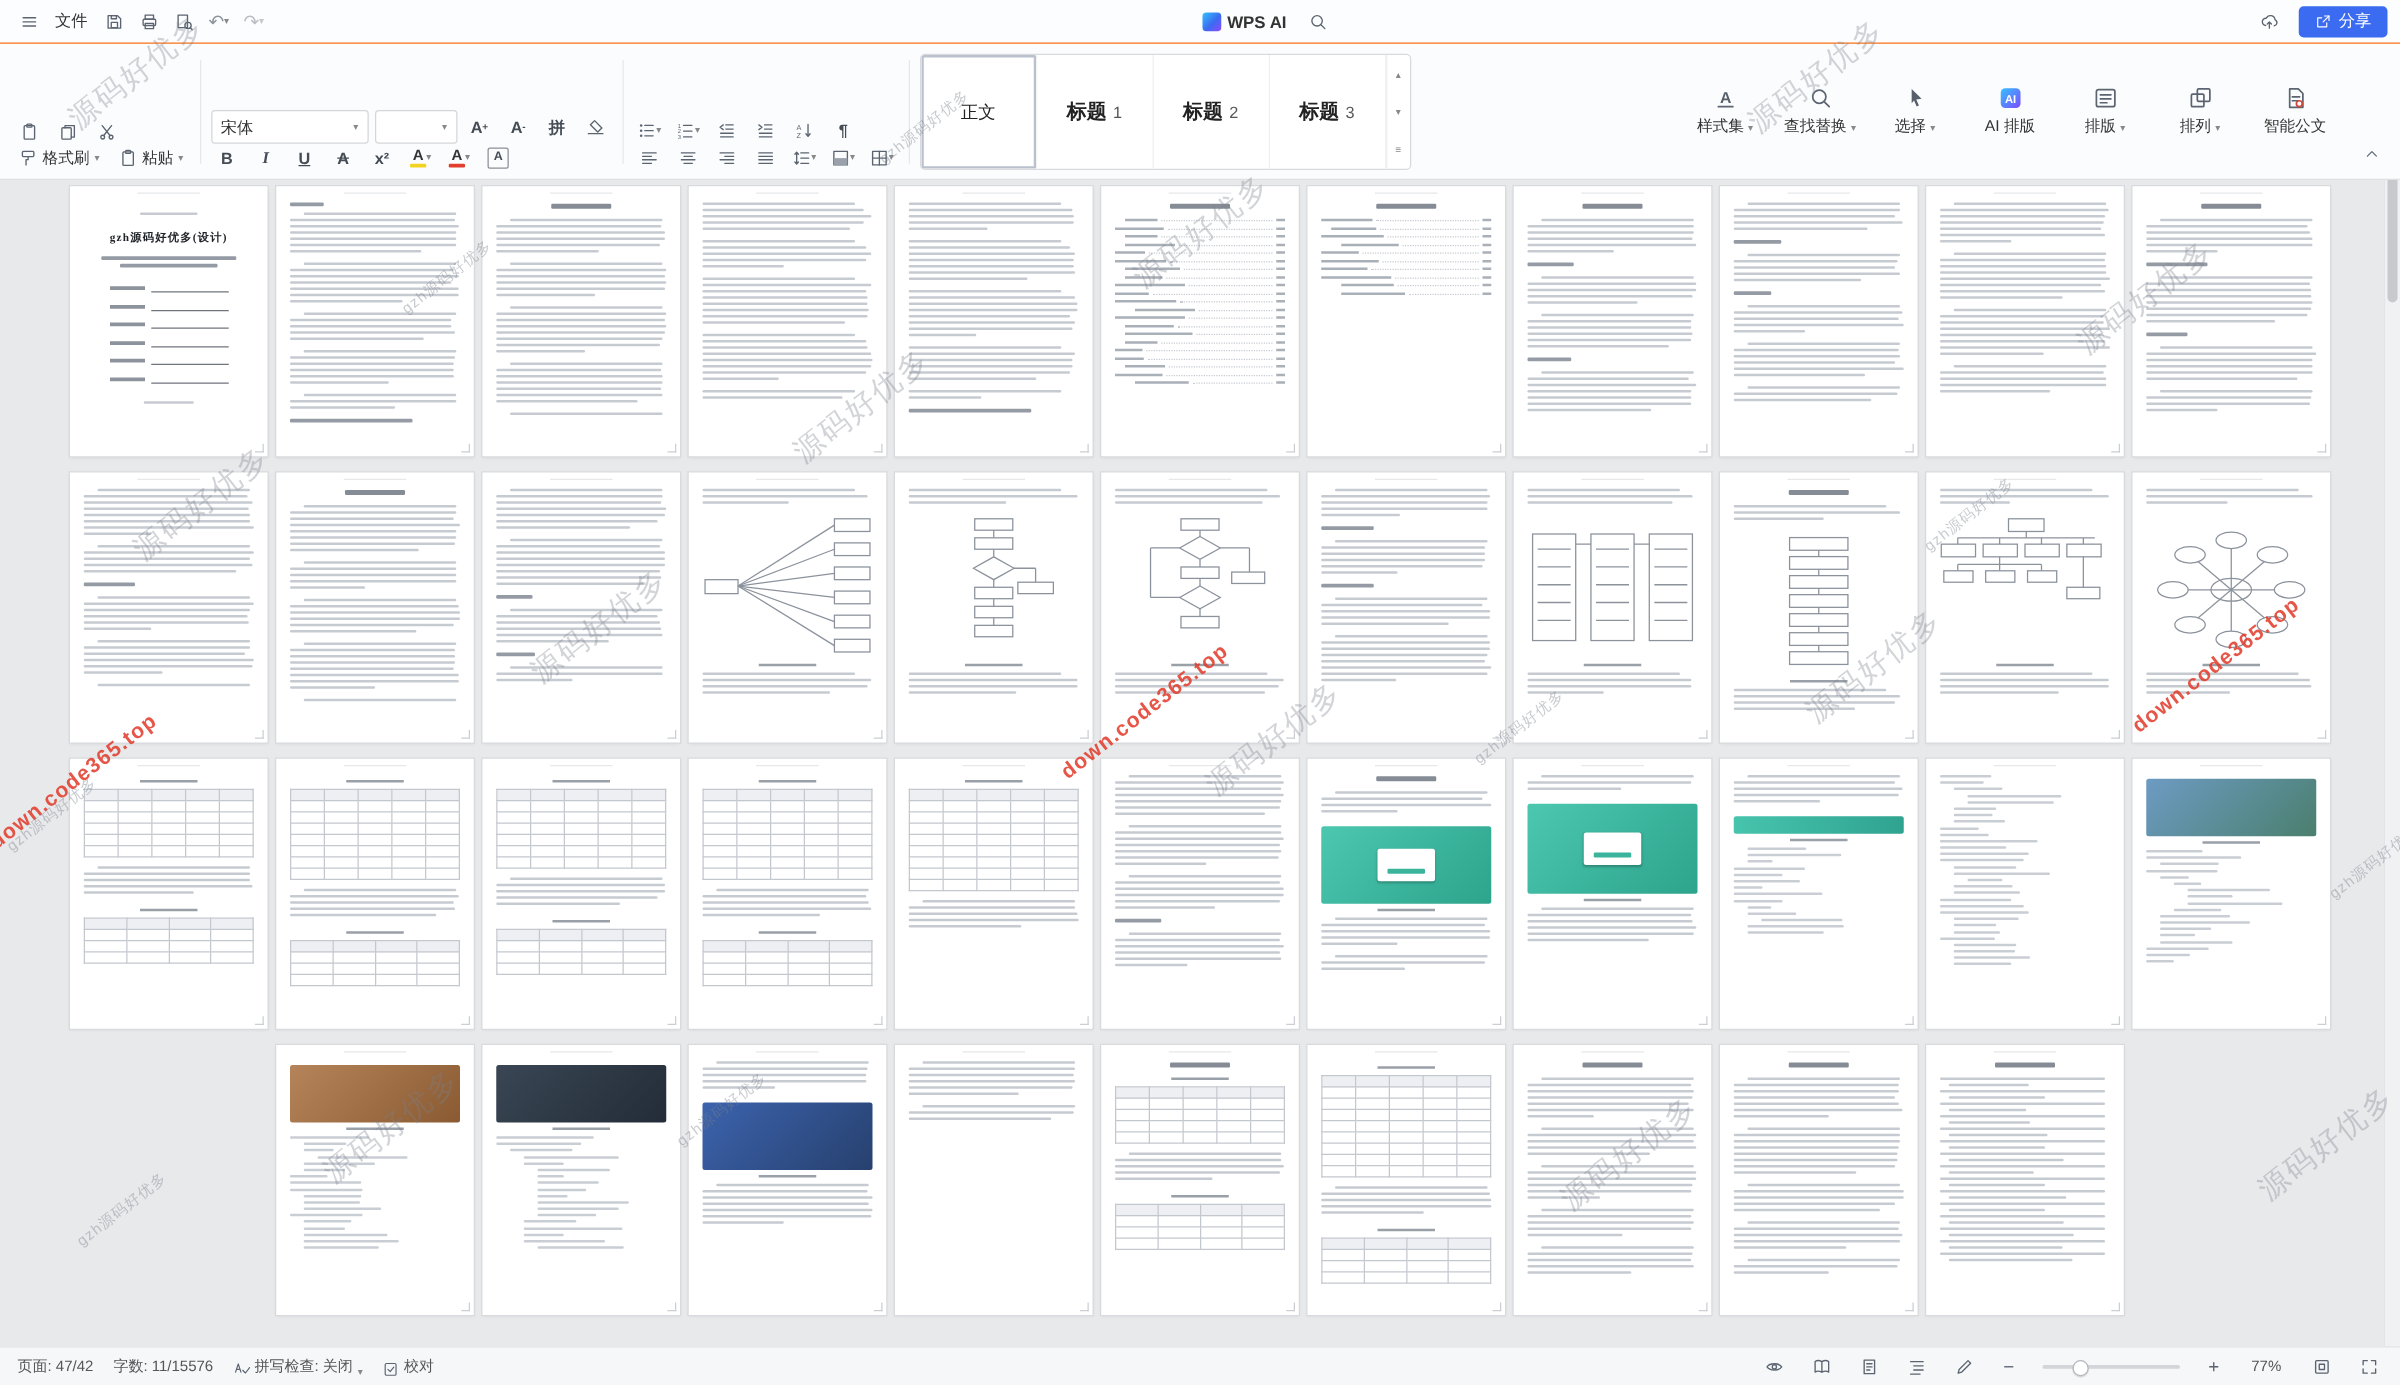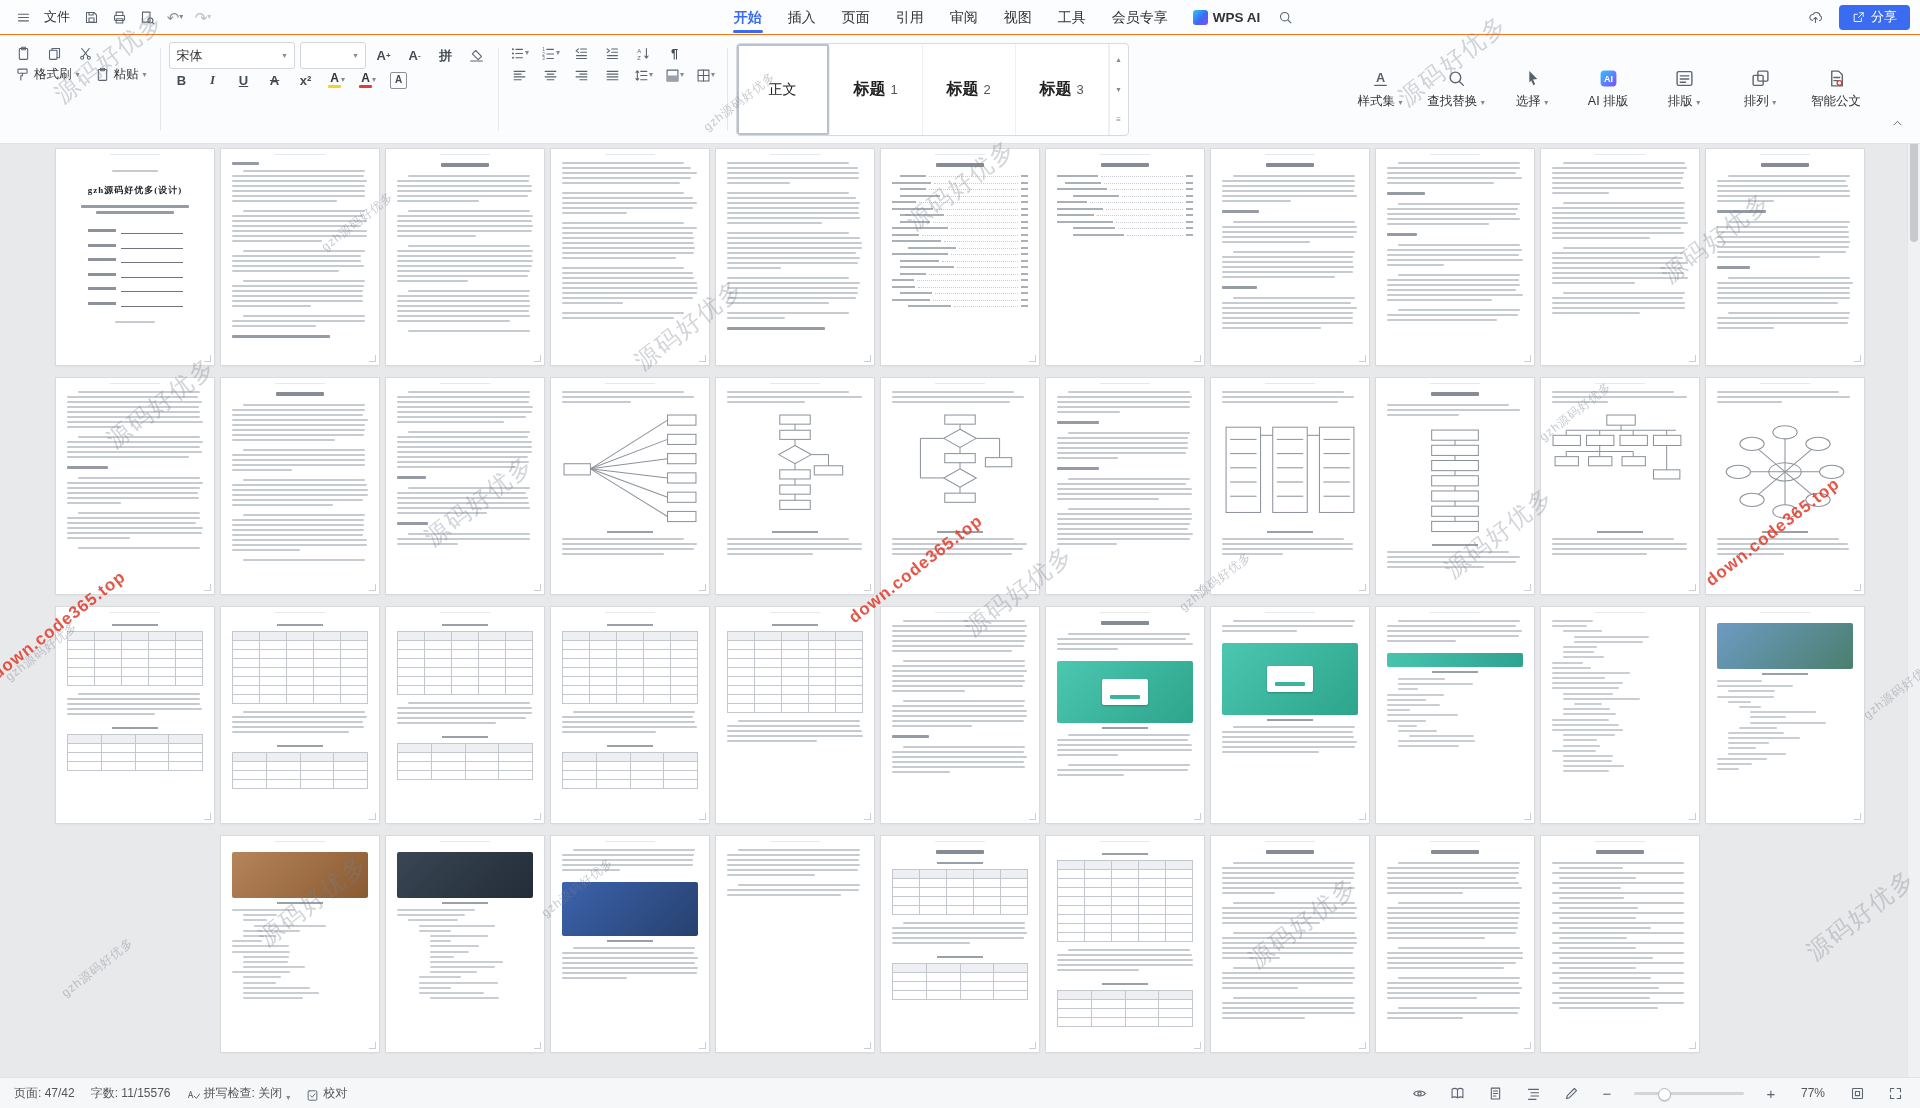--- a/index.html
+++ b/index.html
@@ -27,21 +27,21 @@
   .wpsai{display:flex;align-items:center;gap:5px;font-weight:bold;padding:0 10px;font-size:13.5px}
   .ai-logo{width:15px;height:15px;border-radius:3px;background:linear-gradient(135deg,#35c1ff,#3a6bf0 55%,#8a4bff)}
   .share-btn{background:#3a6bf0;color:#fff;height:25px;padding:0 13px;border-radius:4px;
              display:flex;align-items:center;gap:6px;font-size:13px;margin-left:8px}
   .share-btn .isvg{stroke:#fff;width:13px;height:13px}
 
   
   .ribbon{height:99px;background:#fbfcfd;border-bottom:1px solid #dfe0e3;display:flex;
           align-items:stretch;padding:5px 10px 4px;gap:8px;position:relative;z-index:5}
   .vsep{width:1px;background:#e6e7ea;margin:8px 0}
-  .g2{display:flex;flex-direction:column;justify-content:flex-start;padding:2px 0}
+  .g2{display:flex;flex-direction:column;justify-content:flex-end;padding:2px 0}
   .grow{display:flex;align-items:center;gap:5px}
   .combo{height:25px;border:1px solid #d4d6da;border-radius:3px;background:#fff;
          display:flex;align-items:center;padding:0 7px;gap:6px;font-size:13px;color:#333}
   .rsm{min-width:22px;height:22px;display:flex;align-items:center;justify-content:center;
        border-radius:3px;color:#555;padding:0 2px}
   .txtb{font-size:13px;color:#454c55;font-weight:600}
   .txtb sup{font-size:8px}
   .lbtn{display:flex;align-items:center;gap:4px;font-size:12.5px;color:#333;padding:2px 5px;border-radius:3px}
   .abtn{display:flex;flex-direction:column;align-items:center;line-height:1}
   .ach{font-size:12px;font-weight:bold;color:#333}
@@ -159,30 +159,20 @@
           <span class="uglyph">↶</span>
           <span class="car">▾</span>
         </span>
       <span class="ibtn" style="color:#b9bcc2">
           <span class="uglyph" style="color:#b9bcc2">↷</span>
           <span class="car" style="color:#c6c8cc">▾</span>
         </span>
     </div>
 
     <div class="tab-strip">
-      <div style="display:flex">
-          <div class="tab active">开始</div>
-          <div class="tab">插入</div>
-          <div class="tab">页面</div>
-          <div class="tab">引用</div>
-          <div class="tab">审阅</div>
-          <div class="tab">视图</div>
-          <div class="tab">工具</div>
-          <div class="tab">会员专享</div>
-        </div>
       <div class="wpsai">
         <span class="ai-logo"></span>
         <span>WPS AI</span>
       </div>
       <span class="ibtn">
         <svg class="isvg" viewBox="0 0 18 18">
             <circle cx="8" cy="8" r="5"></circle>
             <line x1="12" y1="12" x2="15.5" y2="15.5"></line>
           </svg>
       </span>

